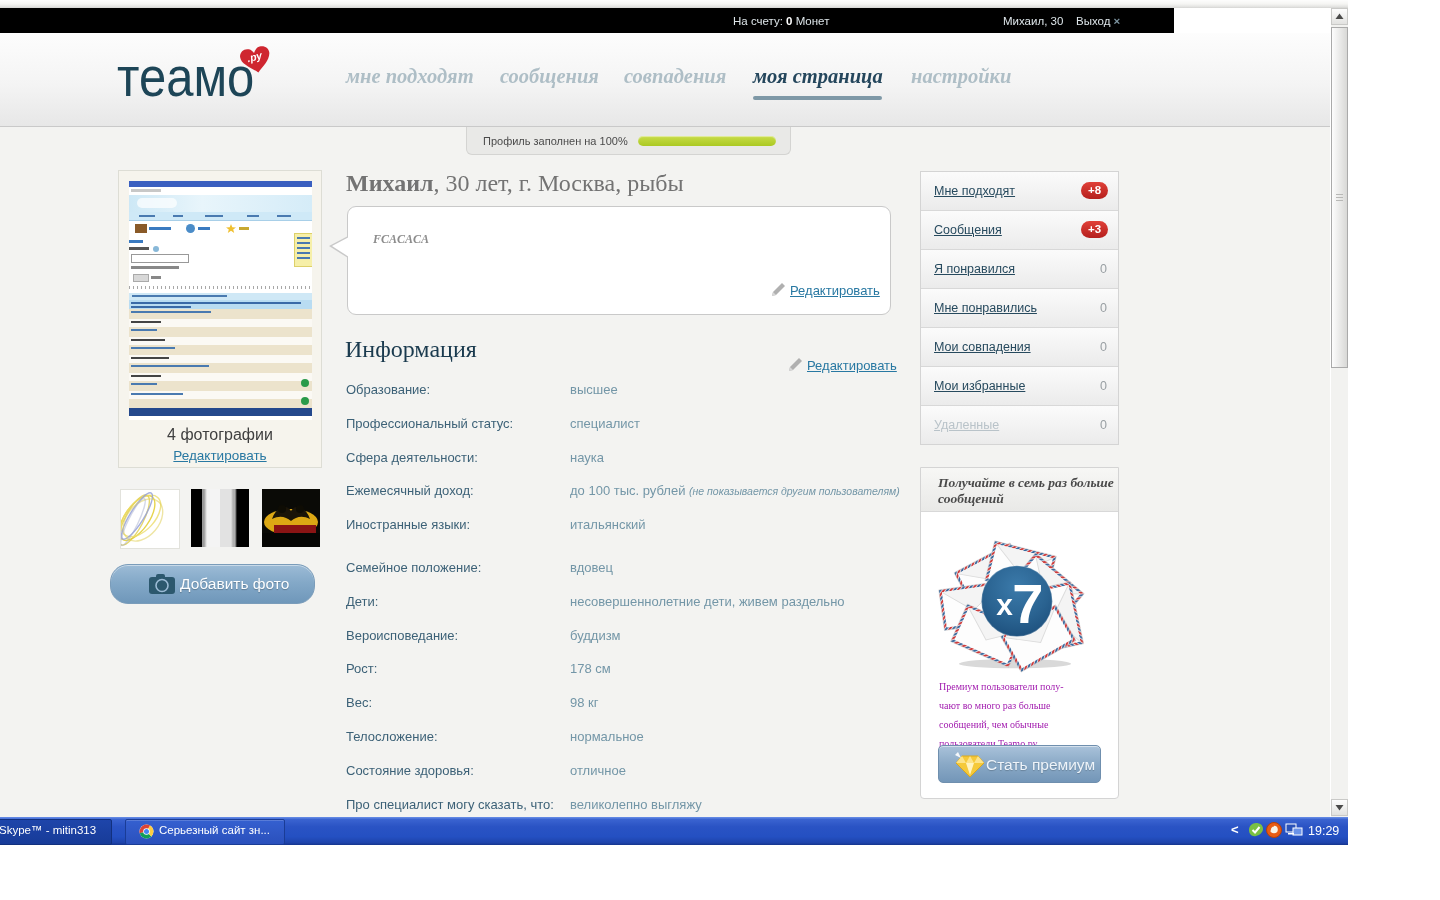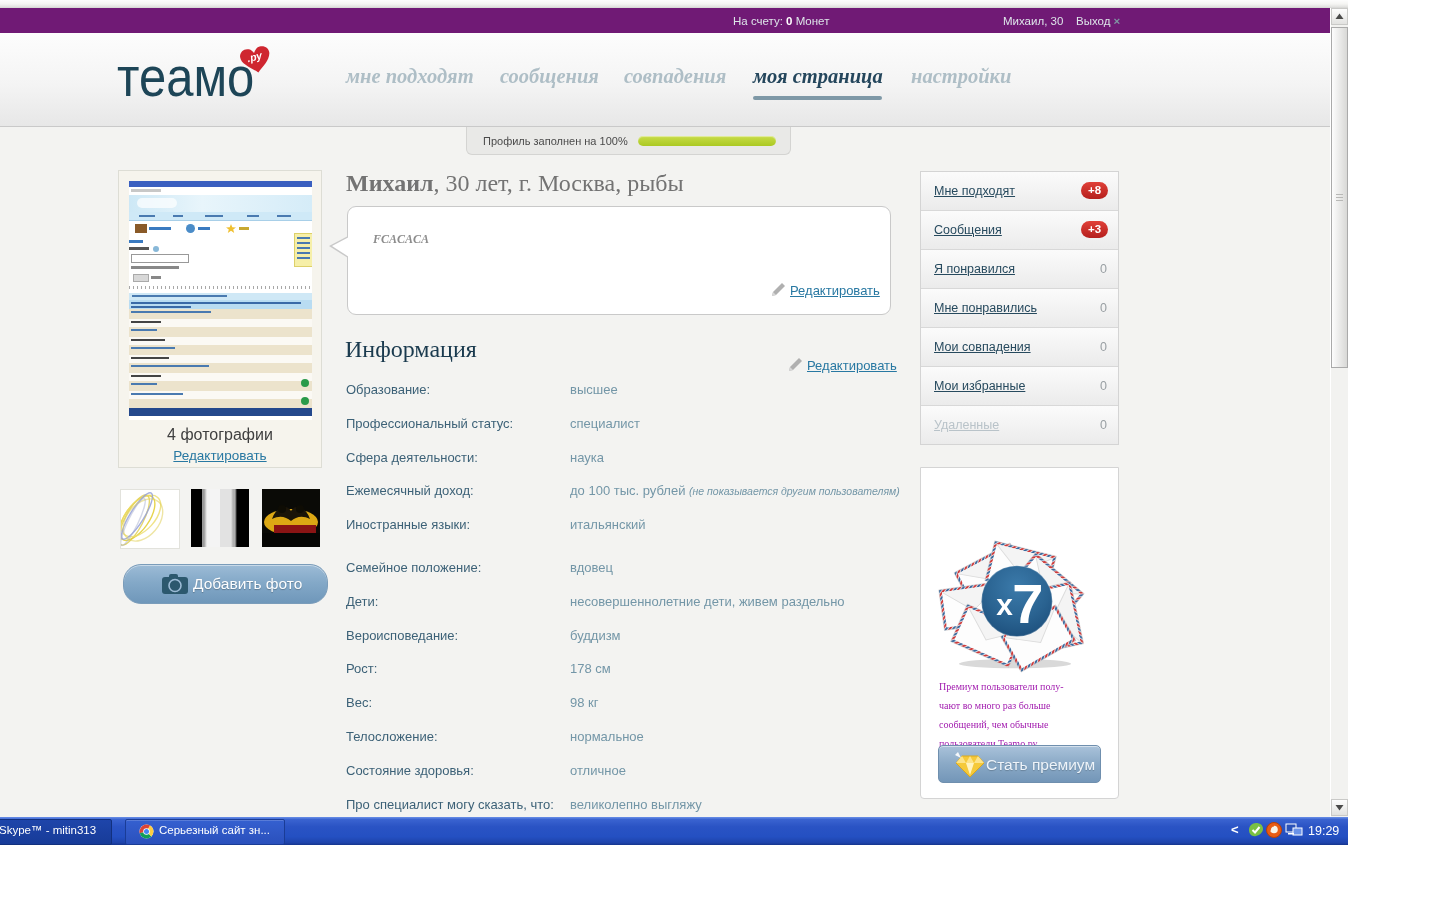--- a/index.html
+++ b/index.html
@@ -2,21 +2,21 @@
 <html><head>
 <meta charset="utf-8">
 <style>
   html,body{margin:0;padding:0;background:#fff;}
   #screen{position:relative;width:1440px;height:900px;background:#fff;overflow:hidden;
     font-family:"Liberation Sans",sans-serif;}
   .abs{position:absolute;}
   
   #chromestrip{left:0;top:0;width:1348px;height:8px;background:linear-gradient(180deg,#fdfdfd 0%,#f5f5f3 50%,#e0e0de 90%,#cfcfcd 100%);}
   
-  #topbar{left:0;top:8px;width:1330px;height:25px;background:#701a75;color:#dde5e9;font-size:11.5px;}
+  #topbar{left:0;top:8px;width:1174px;height:25px;background:#000000;color:#dde5e9;font-size:11.5px;}
   #topbar .t{position:absolute;top:7px;white-space:nowrap;}
   
   #header{left:0;top:33px;width:1330px;height:93px;background:linear-gradient(180deg,#fdfdfd 0%,#f4f4f4 55%,#e7e7e7 100%);border-bottom:1px solid #c9c9c9;}
   #hshadow{left:0;top:127px;width:1330px;height:6px;background:linear-gradient(180deg,rgba(0,0,0,0.10),rgba(0,0,0,0));}
   #logo{left:117px;top:20px;color:#1d4557;font-size:49px;letter-spacing:0px;font-weight:400;transform:scaleY(1.14);transform-origin:50% 100%;}
   #tagline{left:157px;top:67px;color:#2c3c46;font-size:10.5px;font-style:italic;font-weight:bold;margin-top:48px;}
   .nav{top:32px;font-family:"Liberation Serif",serif;font-style:italic;font-weight:bold;font-size:20.5px;color:#aebec6;white-space:nowrap;}
   .nav.act{color:#24465c;}
   #navbar{left:753px;top:63px;width:129px;height:4px;background:#7e98a6;border-radius:2px;}
   
@@ -27,21 +27,21 @@
   #progress .bar{position:absolute;left:171px;top:9px;width:138px;height:10px;border-radius:5px;background:linear-gradient(180deg,#c8dc48,#abc922);box-shadow:inset 0 1px 1px rgba(255,255,255,.5);}
   
   #pcard{left:118px;top:43px;width:202px;height:296px;background:#f6f4ed;border:1px solid #ddddd5;}
   #pimg{position:absolute;left:10px;top:10px;width:183px;height:239px;background:#fff;overflow:hidden;}
   #pcap1{position:absolute;left:0;top:255px;width:202px;text-align:center;font-size:16px;color:#3f3f3f;}
   #pcap2{position:absolute;left:0;top:277px;width:202px;text-align:center;font-size:13.5px;}
   a.blue{color:#2878a2;text-decoration:underline;}
   
   .thumb{top:362px;width:58px;height:58px;}
   
-  #addbtn{left:123px;top:437px;width:203px;height:38px;border-radius:18px;border:1px solid #7a9cba;
+  #addbtn{left:110px;top:437px;width:203px;height:38px;border-radius:18px;border:1px solid #7a9cba;
     background:linear-gradient(180deg,#9cbbd6 0%,#84a9c8 45%,#6f97ba 100%);box-shadow:inset 0 1px 0 rgba(255,255,255,.45);}
   #addbtn span{position:absolute;left:69px;top:10px;color:#fdfeff;font-size:15.5px;text-shadow:0 1px 1px rgba(0,0,0,.25);}
   
   #h1{left:346px;top:43px;font-family:"Liberation Serif",serif;font-size:24px;color:#737373;}
   #qbox{left:347px;top:79px;width:542px;height:107px;background:#fff;border:1px solid #c9c9c9;border-radius:9px;}
   #qtail{left:329px;top:109px;width:0;height:0;border-top:10px solid transparent;border-bottom:12px solid transparent;border-right:19px solid #c9c9c9;}
   #qtail2{left:332px;top:110px;width:0;height:0;border-top:9px solid transparent;border-bottom:11px solid transparent;border-right:17px solid #fff;}
   #fca{left:373px;top:105px;font-family:"Liberation Serif",serif;font-style:italic;font-weight:bold;font-size:12px;color:#8c8c8c;}
   .editlink{font-size:13px;}
   #h2{left:345px;top:209px;font-family:"Liberation Serif",serif;font-size:24px;color:#1a3a4e;}
@@ -273,20 +273,23 @@
           <a href="#">Мои избранные</a>
           <span class="num">0</span>
         </div>
       <div class="mrow">
           <a class="gray" href="#">Удаленные</a>
           <span class="num">0</span>
         </div>
     </div>
 
     <div class="abs" id="promo">
+      <div id="promohead">
+          <div>Получайте в семь раз больше<br>сообщений</div>
+        </div>
       <svg id="x7wrap" width="168" height="140" viewBox="0 0 180 150">
         <defs>
           <pattern id="stripes" width="6" height="6" patternUnits="userSpaceOnUse" patternTransform="rotate(45)">
             <rect width="6" height="6" fill="#f8f8f8"></rect>
             <rect width="2.2" height="6" fill="#cf3a3a"></rect>
             <rect x="3" width="2.2" height="6" fill="#3a6a9e"></rect>
           </pattern>
           <radialGradient id="circ" cx="0.5" cy="0.3" r="0.75">
             <stop offset="0" stop-color="#3b7aaa"></stop>
               <stop offset="0.6" stop-color="#2a6391"></stop>

